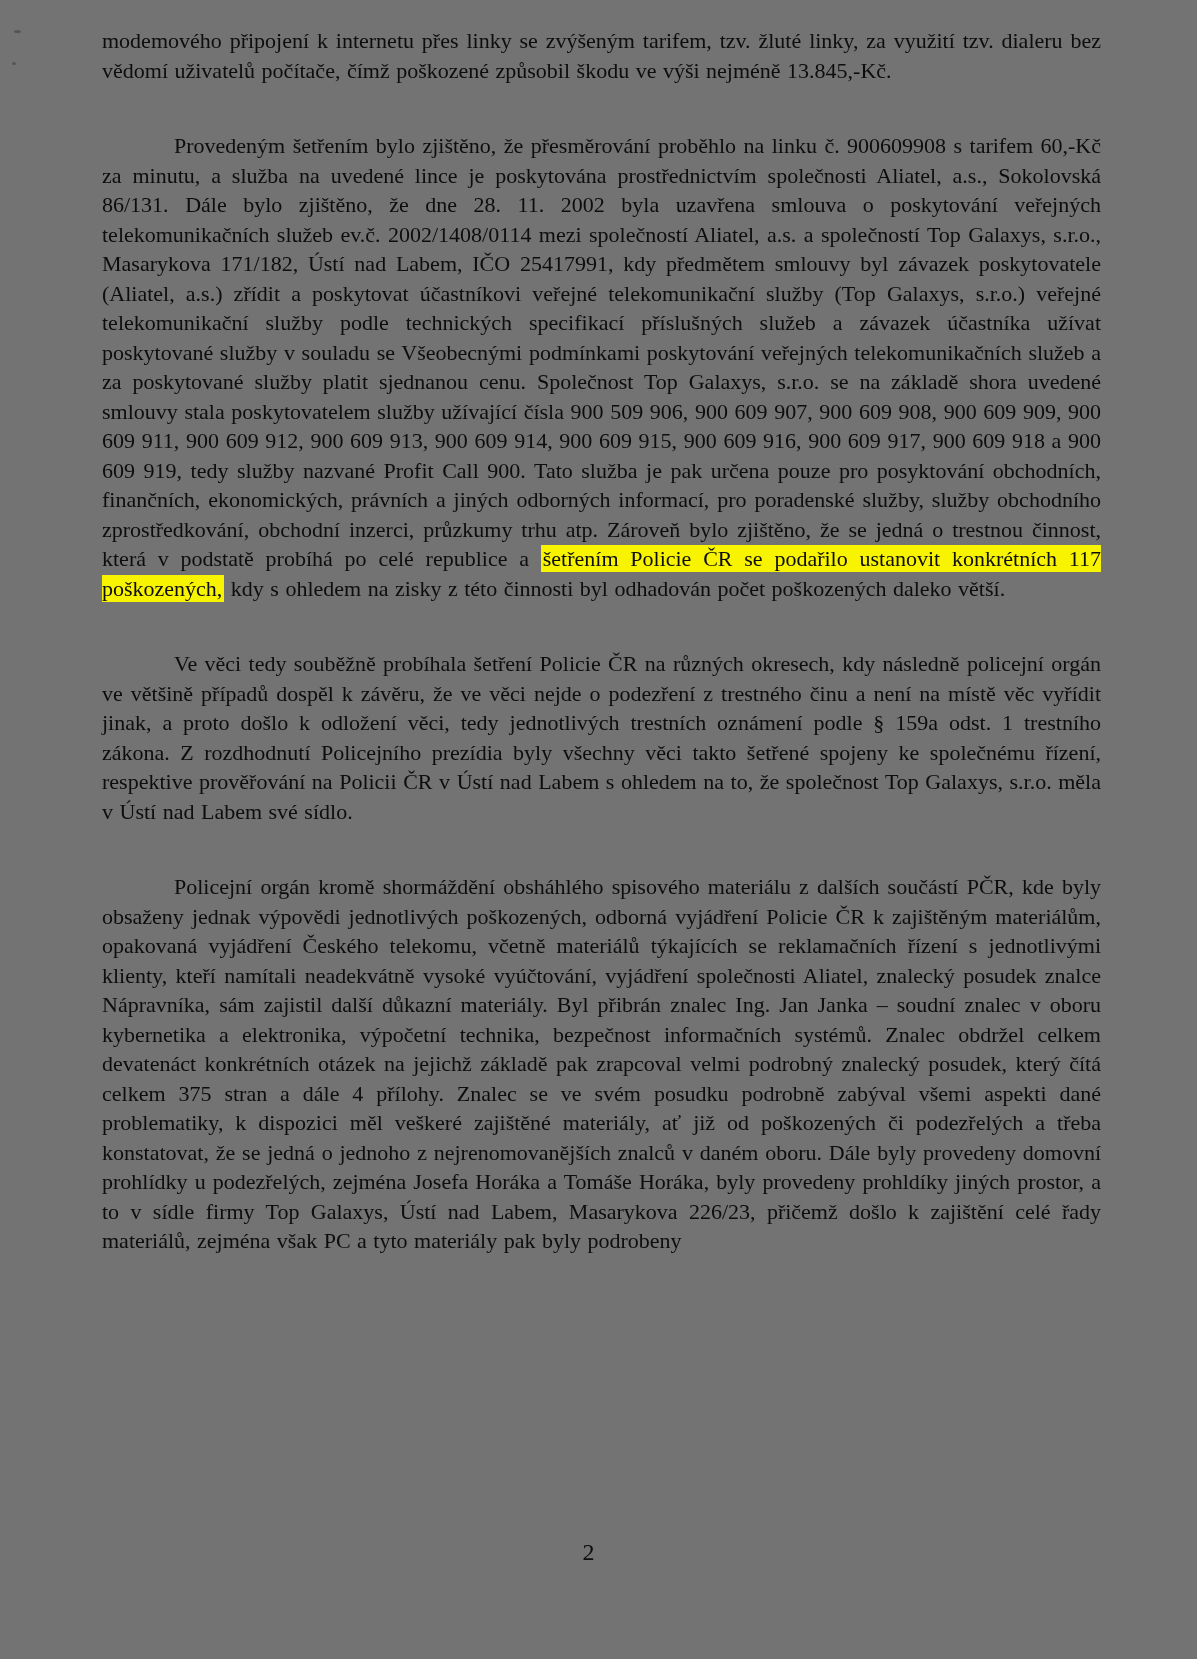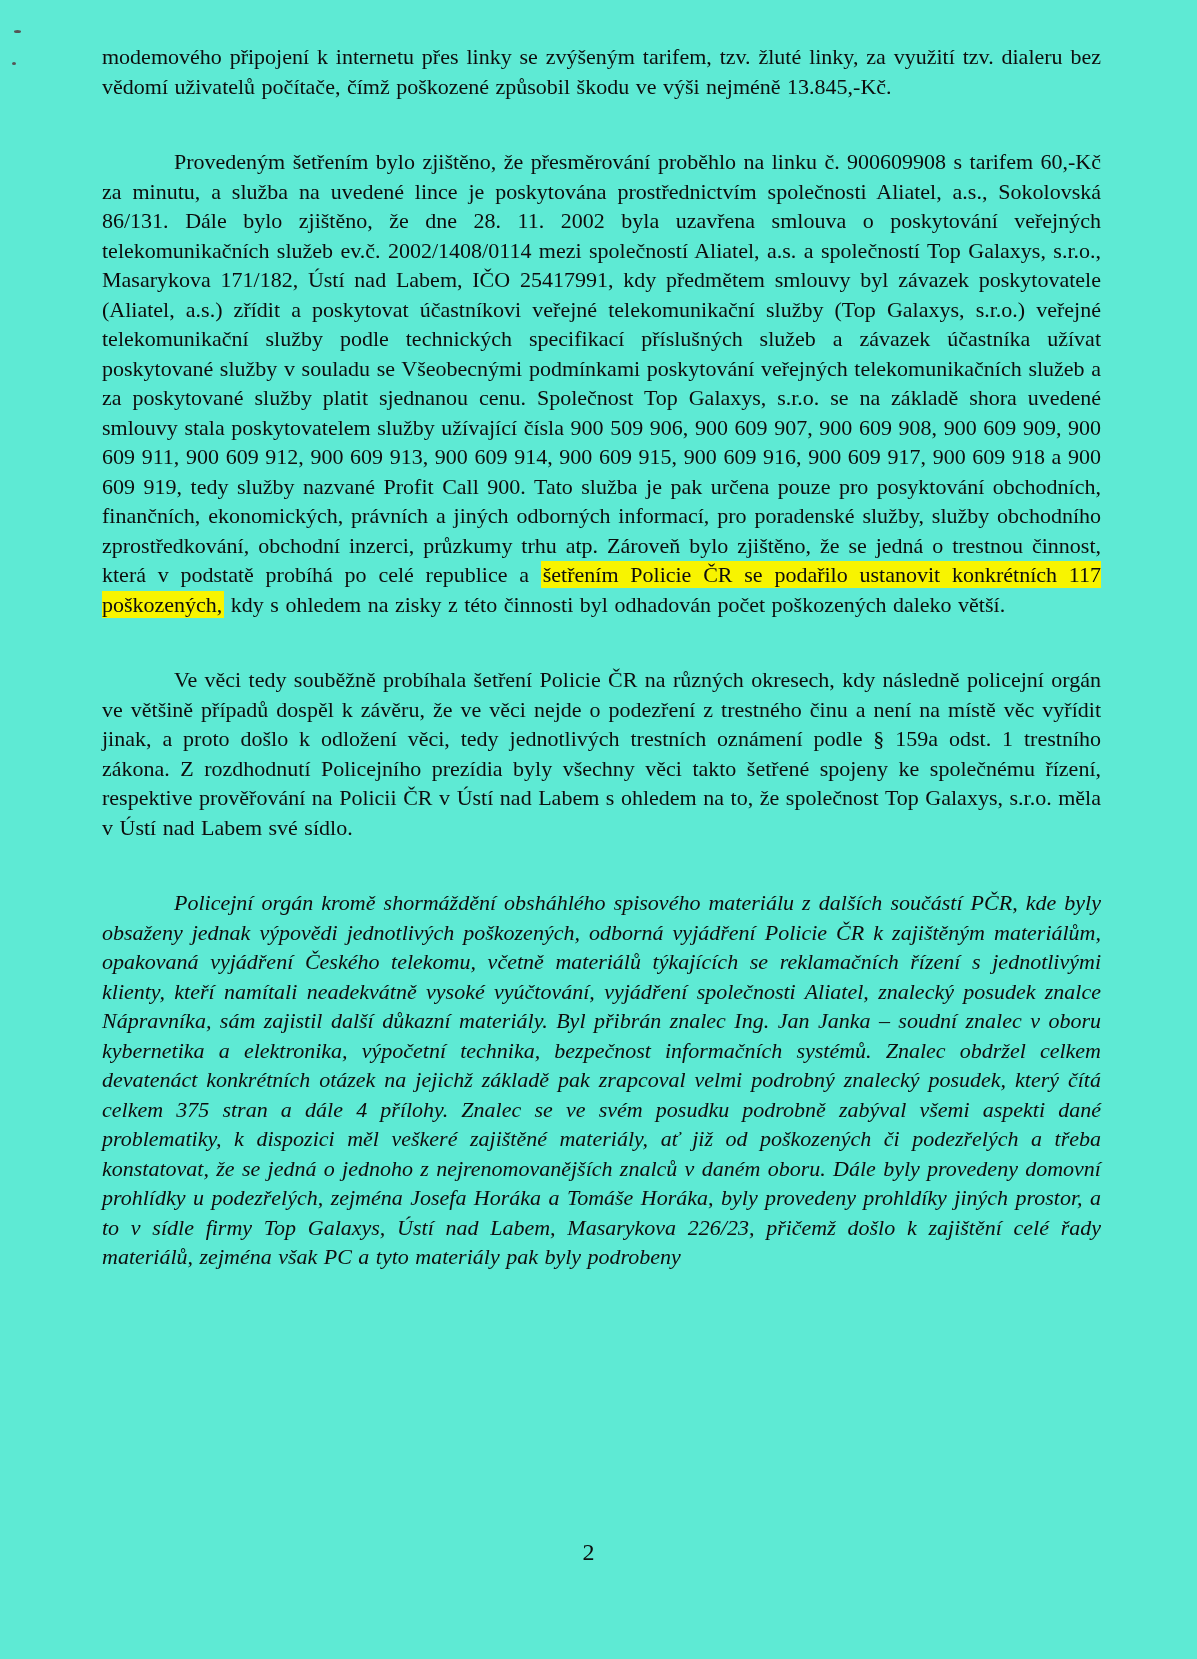--- a/index.html
+++ b/index.html
@@ -9,40 +9,39 @@
   html,body{
     margin:0;
     padding:0;
     background:#e9e9e7;
   }
   .page{
     position:relative;
     width:1197px;
     height:1659px;
     margin:0 auto;
-    background:#5eead4;
+    background:#737373;
     color:var(--ink);
     font-family:"Liberation Serif","DejaVu Serif",serif;
     font-size:22px;
     line-height:29.5px;
     box-sizing:border-box;
-    padding:42px 96px 0 102px;
+    padding:26px 96px 0 102px;
     overflow:hidden;
   }
   .para{
     margin:0 0 46px 0;
     text-align:justify;
     word-spacing:1px;
   }
   .para.indent{
     text-indent:72px;
   }
   .para.big-gap{
     margin-top:43px;
-    font-style:italic;
   }
   .hl{
     background:var(--hl);
     color:var(--ink);
     padding:1px 2px;
   }
   .page-number{
     position:absolute;
     top:1538px;
     left:0;

